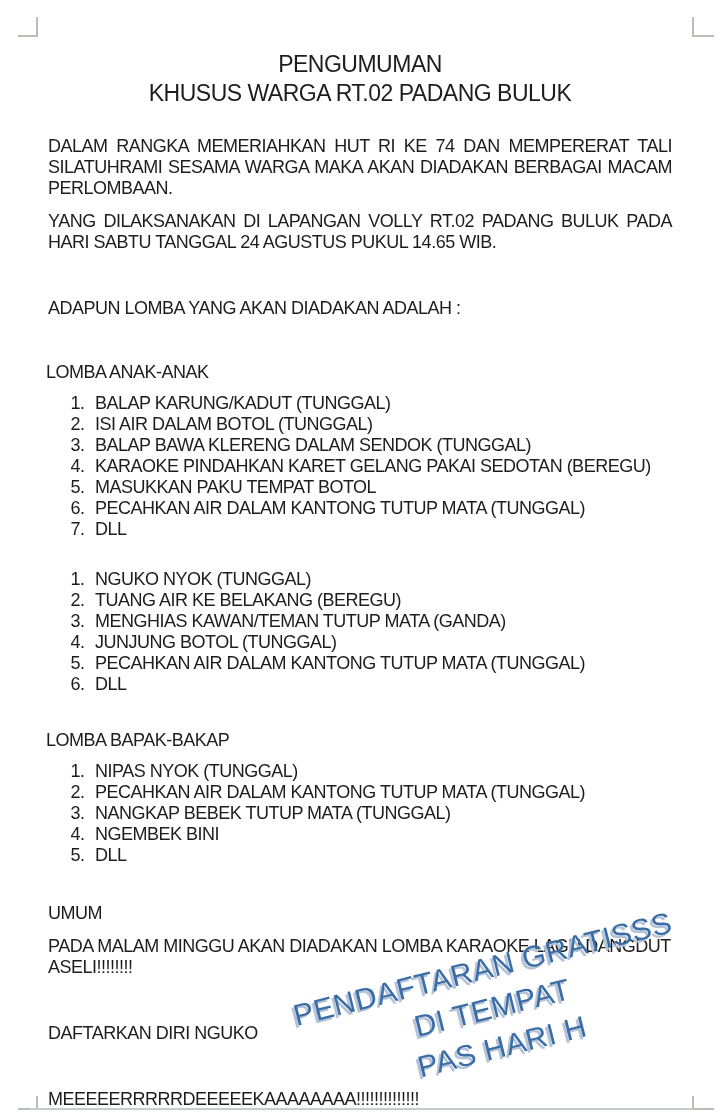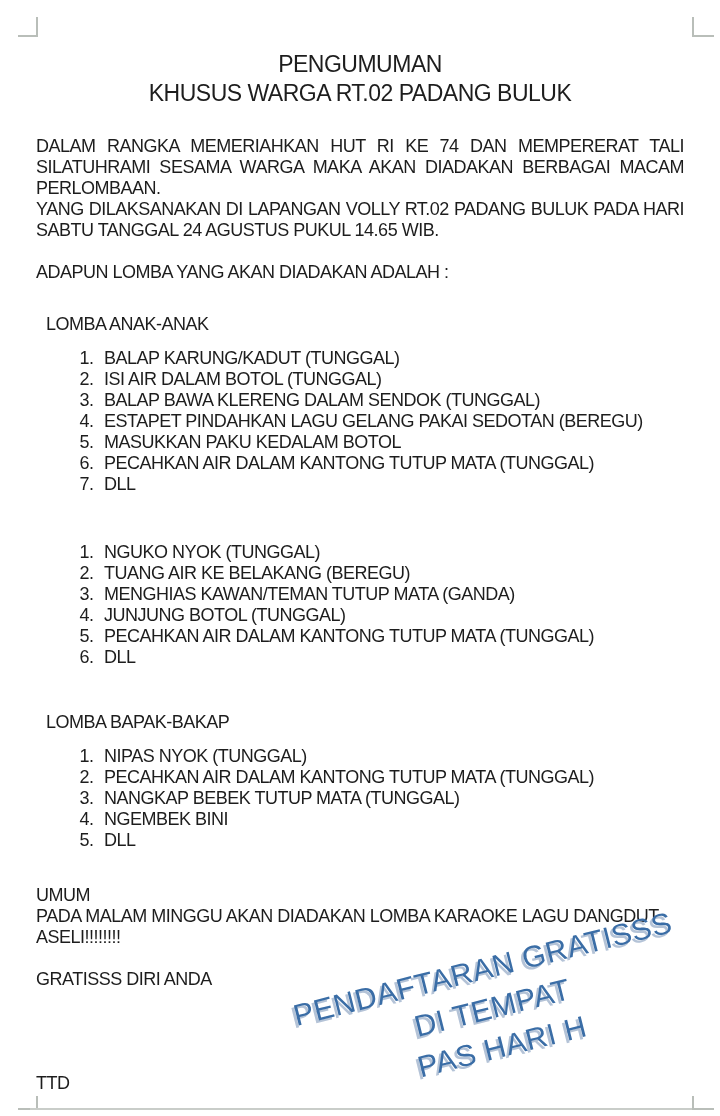--- a/index.html
+++ b/index.html
@@ -27,25 +27,25 @@
 
   .content {
     position: absolute;
     left: 36px; top: 50px;
     width: 648px;
     font-size: 18px;
     line-height: 21px;
     letter-spacing: -0.5px;
   }
   .title { text-align: center; font-size: 23px; line-height: 29px; margin: 0 0 28px 0; }
-  p { margin: 0; }
+  p { margin: 12px; }
   .justified { text-align: justify; }
   .gap { height: 21px; }
   .section-heading { margin: 10px; }
-  ol { margin: 13px; padding: 0 0 0 49px; }
+  ol { margin: 4px; padding: 0 0 0 49px; }
   li { padding-left: 6px; }
   .signature { margin-top: 62px; }
 
   .stamp {
     position: absolute;
     left: 285px; top: 948px;
     width: 415px;
     transform: rotate(-14deg);
     transform-origin: 50% 50%;
     text-align: center;
@@ -81,22 +81,22 @@
     <div class="gap"></div>
     <p>ADAPUN LOMBA YANG AKAN DIADAKAN ADALAH :</p>
     <div class="gap"></div>
 
     <div>
       <p class="section-heading">LOMBA ANAK-ANAK</p>
       <ol>
         <li>BALAP KARUNG/KADUT (TUNGGAL)</li>
         <li>ISI AIR DALAM BOTOL (TUNGGAL)</li>
         <li>BALAP BAWA KLERENG DALAM SENDOK (TUNGGAL)</li>
-        <li>ESTAPET PINDAHKAN LAGU GELANG PAKAI SEDOTAN (BEREGU)</li>
-        <li>MASUKKAN PAKU KEDALAM BOTOL</li>
+        <li>KARAOKE PINDAHKAN KARET GELANG PAKAI SEDOTAN (BEREGU)</li>
+        <li>MASUKKAN PAKU TEMPAT BOTOL</li>
         <li>PECAHKAN AIR DALAM KANTONG TUTUP MATA (TUNGGAL)</li>
         <li>DLL</li>
       </ol>
     </div>
 
     <div class="gap"></div>
 
     <div>
       <ol>
         <li>NGUKO NYOK (TUNGGAL)</li>
@@ -121,24 +121,25 @@
       </ol>
     </div>
 
     <div class="gap"></div>
 
     <p>UMUM</p>
     <p>PADA MALAM MINGGU AKAN DIADAKAN LOMBA KARAOKE LAGU DANGDUT ASELI!!!!!!!!</p>
 
     <div class="gap"></div>
 
-    <p>GRATISSS DIRI ANDA</p>
+    <p>DAFTARKAN DIRI NGUKO</p>
 
     <div class="gap"></div>
 
+    <p>MEEEEERRRRRDEEEEEKAAAAAAAA!!!!!!!!!!!!!!</p>
 
     <p class="signature">TTD</p>
 
   </div>
 
   <div class="stamp">
     <div>PENDAFTARAN GRATISSS</div>
     <div>DI TEMPAT</div>
     <div>PAS HARI H</div>
   </div>

